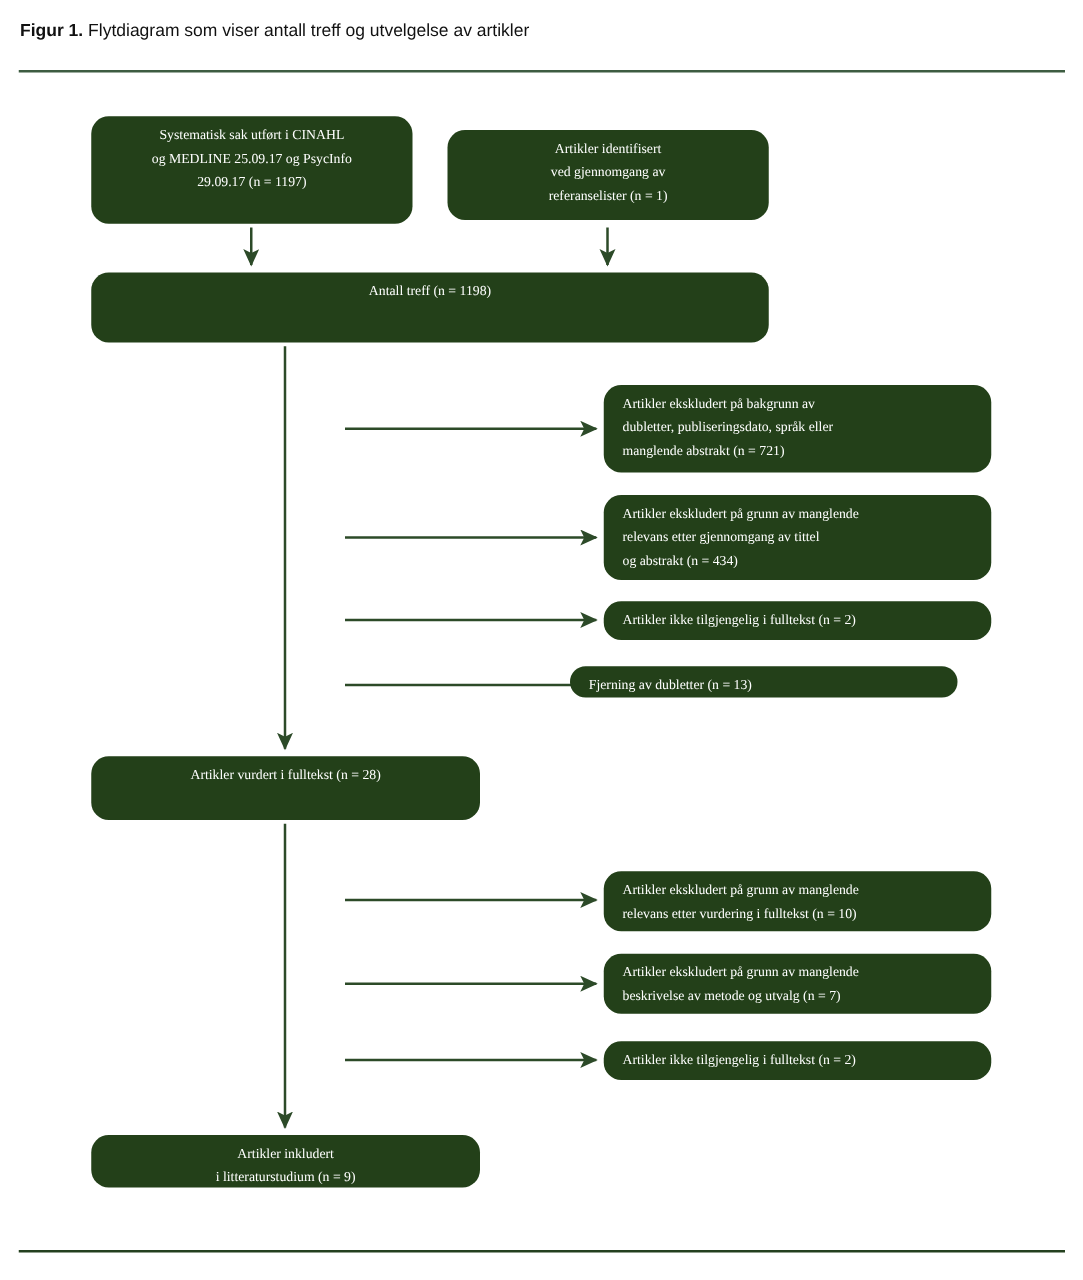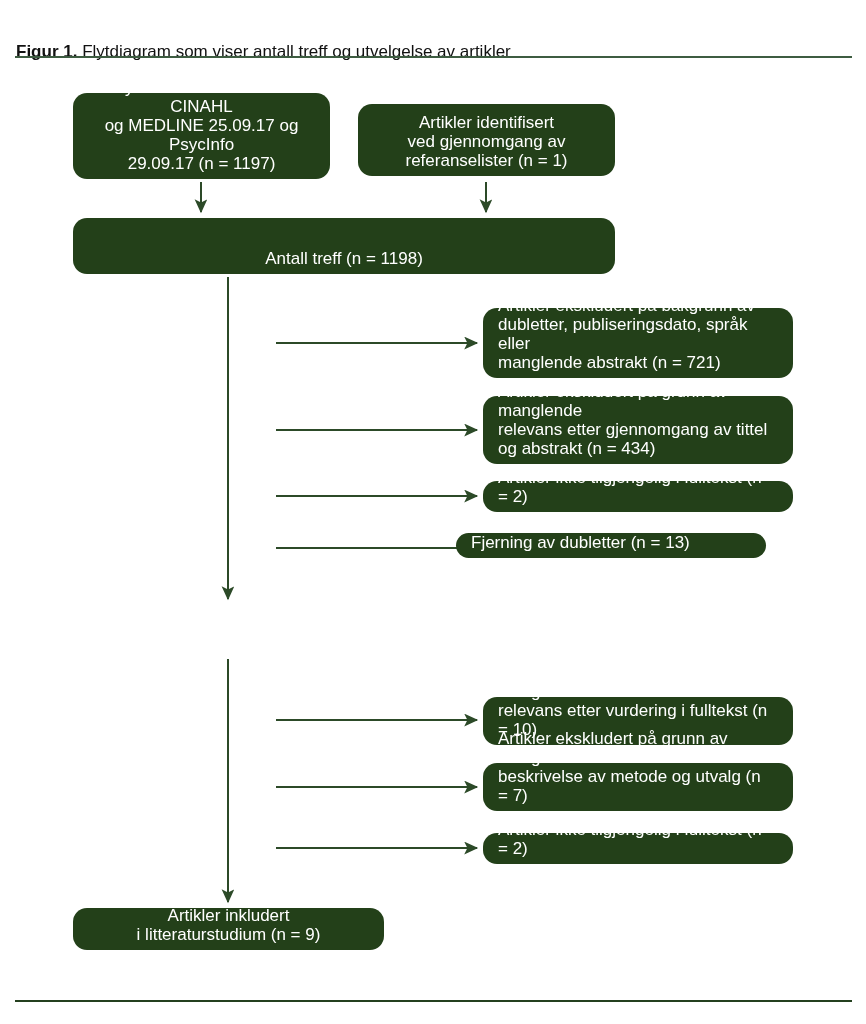--- a/index.html
+++ b/index.html
@@ -15,25 +15,24 @@
     font-family: "Liberation Sans", sans-serif;
     color: #1a1a1a;
   }
 
   
   #caption {
     position: absolute;
     left: 16px;
     top: 12px;
     width: 830px;
-    font-size: 17px;
+    font-size: 14px;
     line-height: 24px;
     color: #111111;
     white-space: nowrap;
-    margin-top: 28px;
   }
   #caption .fig-label {
     font-weight: bold;
   }
   #caption .fig-text {
     font-weight: normal;
   }
 
   
   .rule {
@@ -58,27 +57,28 @@
     height: 1024px;
   }
 
   
   .node {
     position: absolute;
     background: #234019;
     border-radius: 14px;
     color: #ffffff;
     display: flex;
-    align-items: flex-end;
+    align-items: flex-start;
     justify-content: center;
     box-sizing: border-box;
     text-align: center;
-    font-size: 17px;
+    font-size: 11px;
     line-height: 19px;
     padding: 6px 10px;
+    font-family: Liberation Serif, serif;
   }
   .node.left-text {
     justify-content: flex-start;
     text-align: left;
     padding-left: 15px;
     padding-right: 24px;
   }
   .node .node-label {
     display: block;
     white-space: pre-line;
@@ -175,20 +175,23 @@
   </div>
 
   <div class="node left-text" id="node-excl-3">
     <span class="node-label">Artikler ikke tilgjengelig i fulltekst (n = 2)</span>
   </div>
 
   <div class="node left-text" id="node-excl-4">
     <span class="node-label">Fjerning av dubletter (n = 13)</span>
   </div>
 
+  <div class="node" id="node-fulltext">
+    <span class="node-label">Artikler vurdert i fulltekst (n = 28)</span>
+  </div>
 
   <div class="node left-text" id="node-excl-5">
     <span class="node-label">Artikler ekskludert på grunn av manglende
 relevans etter vurdering i fulltekst (n = 10)</span>
   </div>
 
   <div class="node left-text" id="node-excl-6">
     <span class="node-label">Artikler ekskludert på grunn av manglende
 beskrivelse av metode og utvalg (n = 7)</span>
   </div>

